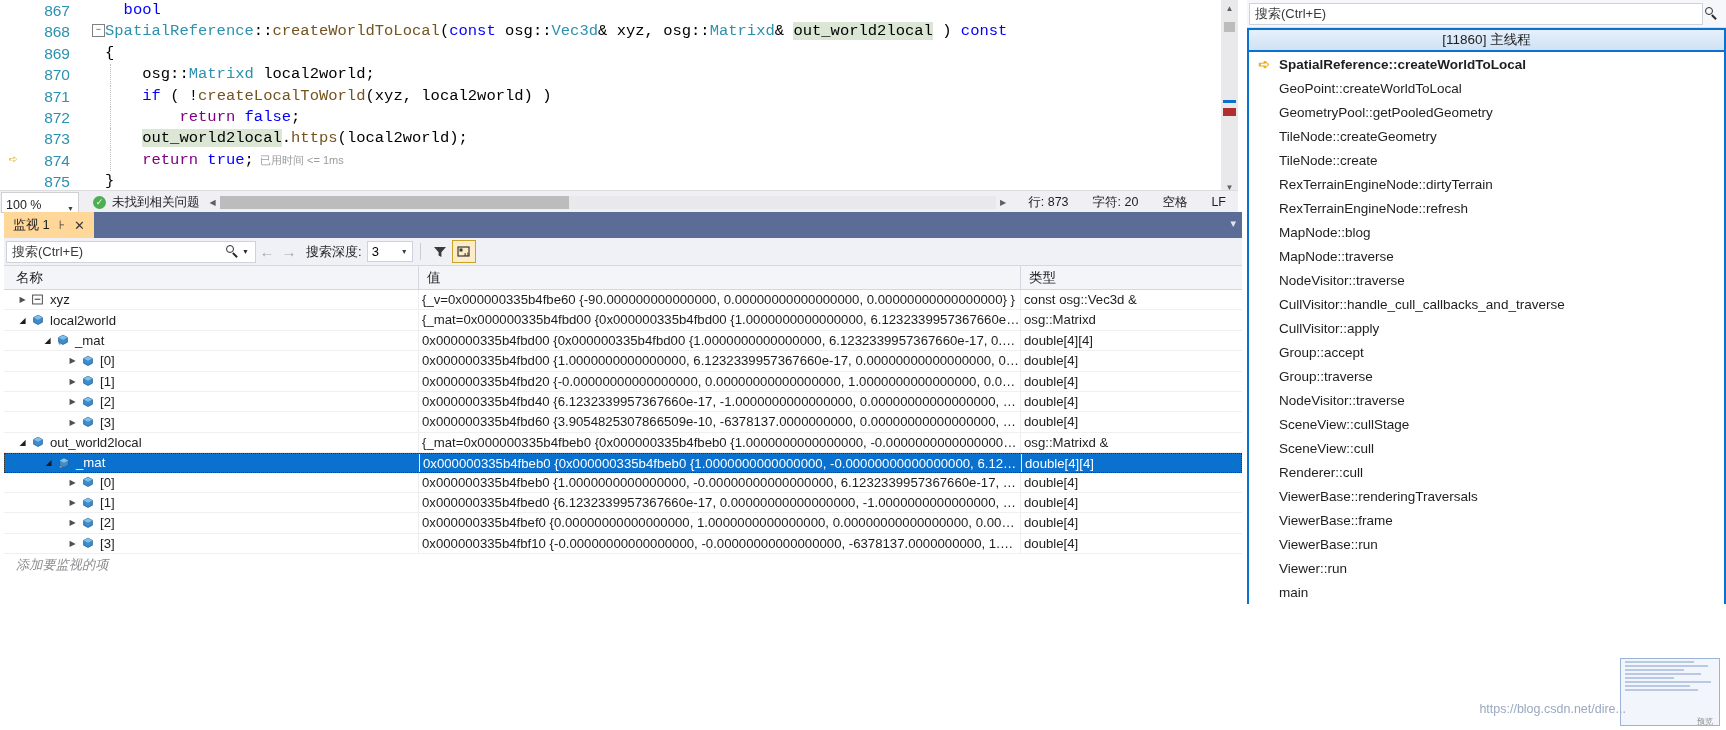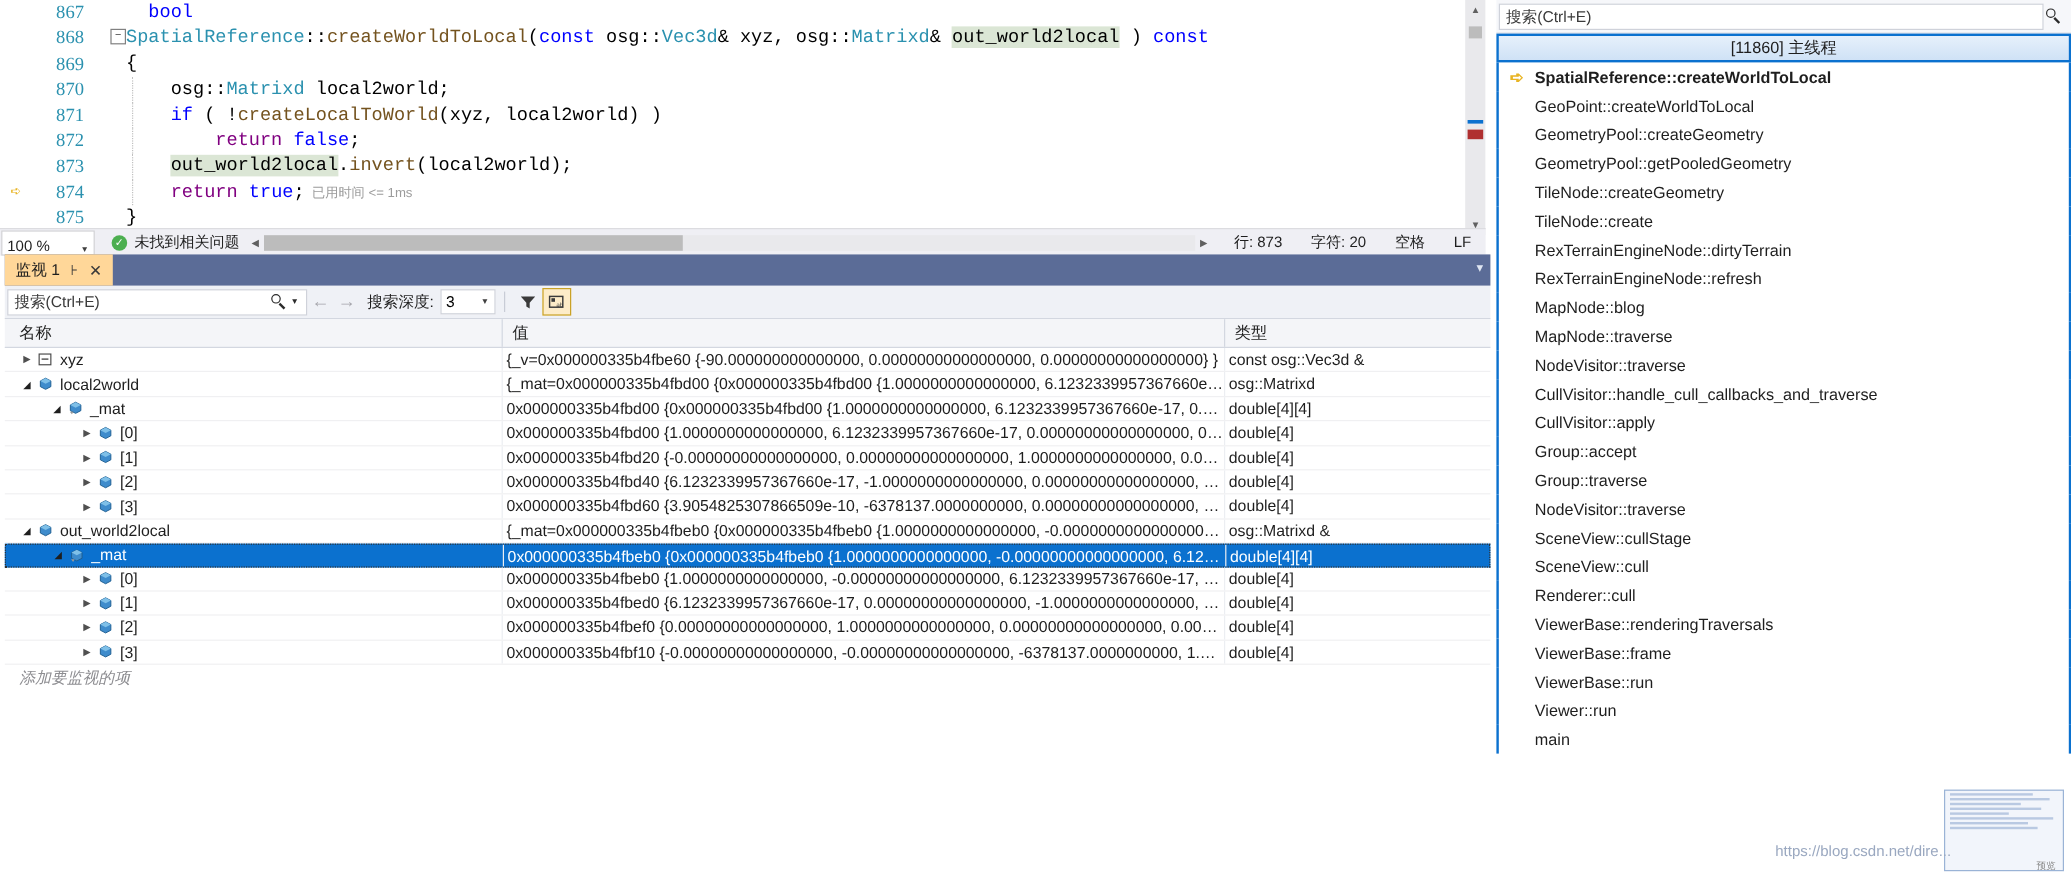--- a/index.html
+++ b/index.html
@@ -15,21 +15,21 @@
   .editor {
     position: absolute; left: 0; top: 0; width: 1238px; height: 196px;
     background: #ffffff; overflow: hidden;
   }
   .code-line { position: relative; height: 21.4px; white-space: pre;
     font-family: "Liberation Mono", monospace; font-size: 15.5px; }
   .gutter-marker { position: absolute; left: 2px; top: 0; width: 22px; height: 100%;
     display: flex; align-items: center; justify-content: center; }
   .cur-arrow { color: #e8b423; font-size: 15px; line-height: 1; }
   .lnum { position: absolute; left: 26px; top: 0; width: 44px; text-align: right;
-    color: #2b91af; font-family: Liberation Serif, serif; font-size: 15.5px;
+    color: #2b91af; font-family: Liberation Sans, sans-serif; font-size: 15.5px;
     line-height: 21.4px; }
   .fold { position: absolute; left: 92px; top: 3px; width: 11px; height: 11px;
     border: 1px solid #808080; color: #404040; font-size: 9px; line-height: 9px;
     text-align: center; background: #fff; font-family: "Liberation Sans", sans-serif; }
   .indent-guide { position: absolute; left: 110px; top: 0; bottom: 0;
     border-left: 1px dotted #c0c0c0; }
   .ctext { position: absolute; left: 105px; top: 0; line-height: 21.4px; color: #000; }
   .kw   { color: #0000ff; }
   .typ  { color: #2b91af; }
   .fn   { color: #74531f; }
@@ -158,21 +158,21 @@
 <div id="root">
 
   <div class="editor">
     <div id="code-lines">
         <div class="code-line"><span class="lnum">867</span><span class="ctext"><span class="kw">  bool</span></span></div>
         <div class="code-line"><span class="lnum">868</span><span class="fold">−</span><span class="ctext"><span class="typ">SpatialReference</span><span>::</span><span class="fn">createWorldToLocal</span><span>(</span><span class="kw">const</span><span> osg::</span><span class="typ">Vec3d</span><span>&amp; xyz, osg::</span><span class="typ">Matrixd</span><span>&amp; </span><span class="hl">out_world2local</span><span> ) </span><span class="kw">const</span></span></div>
         <div class="code-line"><span class="lnum">869</span><span class="ctext"><span>{</span></span></div>
         <div class="code-line"><span class="lnum">870</span><span class="indent-guide"></span><span class="ctext"><span>    osg::</span><span class="typ">Matrixd</span><span> local2world;</span></span></div>
         <div class="code-line"><span class="lnum">871</span><span class="indent-guide"></span><span class="ctext"><span>    </span><span class="kw">if</span><span> ( !</span><span class="fn">createLocalToWorld</span><span>(xyz, local2world) )</span></span></div>
         <div class="code-line"><span class="lnum">872</span><span class="indent-guide"></span><span class="ctext"><span>        </span><span class="mac">return</span><span> </span><span class="kw">false</span><span>;</span></span></div>
-        <div class="code-line"><span class="lnum">873</span><span class="indent-guide"></span><span class="ctext"><span>    </span><span class="hl">out_world2local</span><span>.</span><span class="fn">invert</span><span>(local2world);</span></span></div>
+        <div class="code-line"><span class="lnum">873</span><span class="indent-guide"></span><span class="ctext"><span>    </span><span class="hl">out_world2local</span><span>.</span><span class="fn">https</span><span>(local2world);</span></span></div>
         <div class="code-line"><span class="gutter-marker"><span class="cur-arrow">➪</span></span><span class="lnum">874</span><span class="indent-guide"></span><span class="ctext"><span>    </span><span class="mac">return</span><span> </span><span class="kw">true</span><span>;</span><span class="tip">  已用时间 &lt;= 1ms</span></span></div>
         <div class="code-line"><span class="lnum">875</span><span class="ctext"><span>}</span></span></div>
       </div>
     <div class="ed-vscroll">
       <div class="ed-vs-up">▲</div>
       <div class="ed-vs-thumb"></div>
       <div class="ed-vs-mark" style="top:100px;background:#0b71cf;"></div>
       <div class="ed-vs-mark" style="top:108px;background:#b03030;height:8px;"></div>
       <div class="ed-vs-dn">▼</div>
     </div>
@@ -448,26 +448,20 @@
           <span class="cs-gutter">
             <span class="cs-arrow">➪</span>
           </span>
           <span class="cs-txt">SpatialReference::createWorldToLocal</span>
         </div>
         <div class="cs-row">
           <span class="cs-gutter">
             <span class="cs-glyph"></span>
           </span>
           <span class="cs-txt">GeoPoint::createWorldToLocal</span>
-        </div>
-        <div class="cs-row">
-          <span class="cs-gutter">
-            <span class="cs-glyph"></span>
-          </span>
-          <span class="cs-txt">GeometryPool::createGeometry</span>
         </div>
         <div class="cs-row">
           <span class="cs-gutter">
             <span class="cs-glyph"></span>
           </span>
           <span class="cs-txt">GeometryPool::getPooledGeometry</span>
         </div>
         <div class="cs-row">
           <span class="cs-gutter">
             <span class="cs-glyph"></span>

